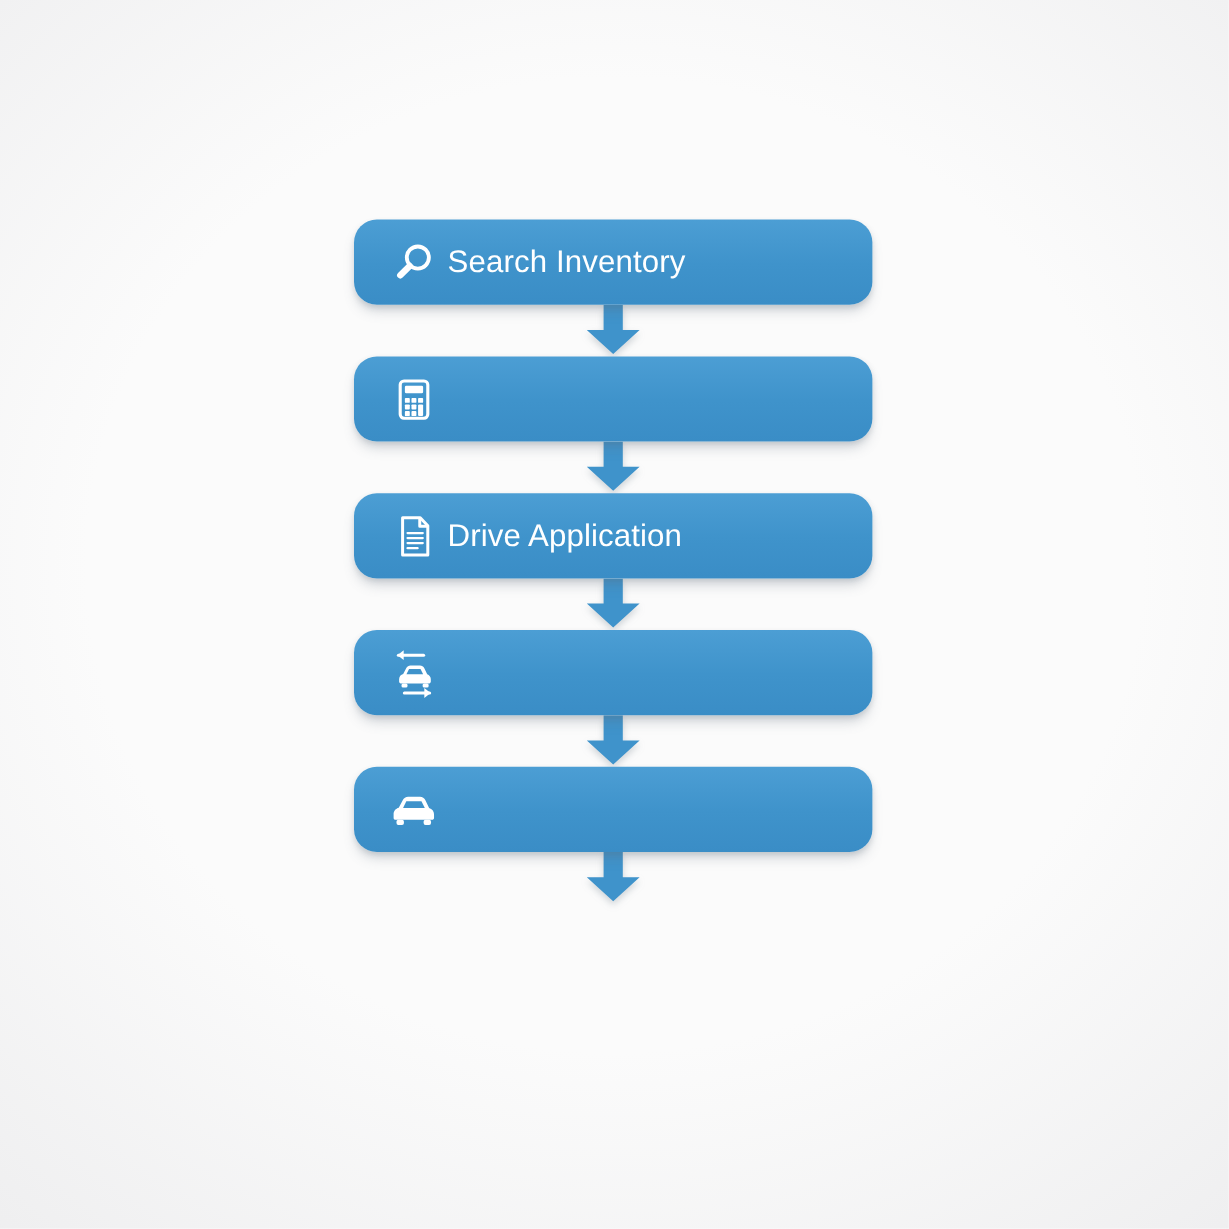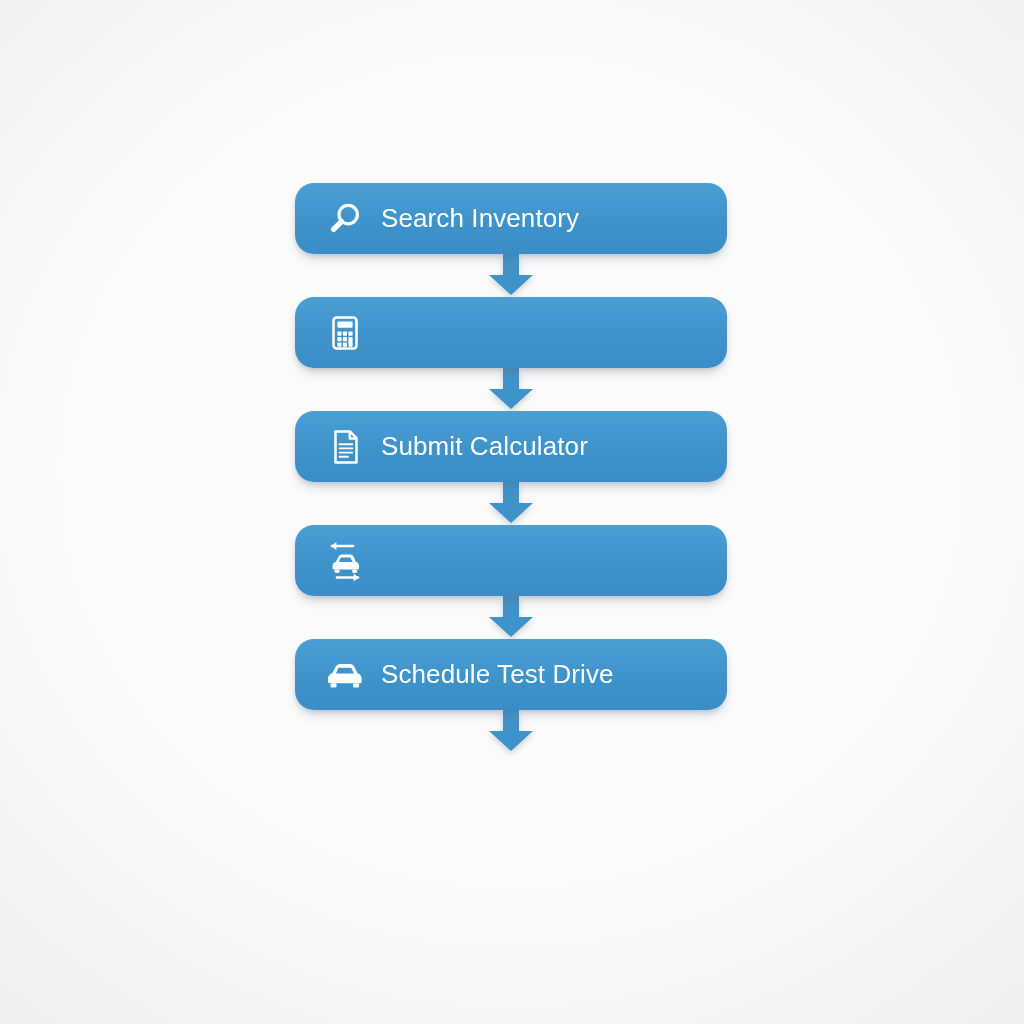--- a/index.html
+++ b/index.html
@@ -60,21 +60,20 @@
   }
 
   .step-icon svg { display: block; }
 
   .step-label {
     color: #ffffff;
     font-size: 26px;
     font-weight: 400;
     letter-spacing: 0.1px;
     white-space: nowrap;
-    margin-left: 8px;
   }
 
   
   .connector {
     position: relative;
     height: 43px;
     width: 432px;
     display: flex;
     justify-content: center;
     z-index: 1;
@@ -135,21 +134,21 @@
     <span class="step-icon">
       <svg width="40" height="40" viewBox="0 0 40 40" fill="none">
         <path d="M10.5 4.5 H25.2 L31.5 11.2 V35.5 H10.5 Z" stroke="#ffffff" stroke-width="2.5" stroke-linejoin="round"></path>
         <path d="M24.8 4.9 V11.6 H31.3" stroke="#ffffff" stroke-width="2.5" stroke-linejoin="round"></path>
         <path d="M14.6 17.2 H27.3" stroke="#ffffff" stroke-width="1.9" stroke-linecap="round"></path>
         <path d="M14.6 21.4 H27.3" stroke="#ffffff" stroke-width="1.9" stroke-linecap="round"></path>
         <path d="M14.6 25.6 H27.3" stroke="#ffffff" stroke-width="1.9" stroke-linecap="round"></path>
         <path d="M14.6 29.8 H23.0" stroke="#ffffff" stroke-width="1.9" stroke-linecap="round"></path>
       </svg>
     </span>
-    <span class="step-label">Submit Calculator</span>
+    <span class="step-label">Drive Application</span>
   </div>
 
   <div class="connector">
     <svg width="56" height="43" viewBox="0 0 56 43">
       <path d="M20 0 H36 V21 H50 L28 41 L6 21 H20 Z" fill="#3f93cb"></path>
     </svg>
   </div>
 
   <div class="step">
     <span class="step-icon">
@@ -187,21 +186,20 @@
                  C13.5 7.1 15.2 6.0 17.1 6.0 H27.0
                  C28.9 6.0 30.7 7.1 31.5 8.9 L34.6 15.3
                  C37.0 16.0 38.7 18.1 38.7 20.6 V23.6
                  C38.7 24.5 38.0 25.2 37.1 25.2 H6.6
                  C5.7 25.2 5.0 24.5 5.0 23.6 Z" fill="#ffffff"></path>
         <path d="M15.6 9.7 H28.2 L31.0 15.4 H12.9 Z" fill="#3f93cb"></path>
         <rect x="7.4" y="25.2" width="6.2" height="4.3" rx="1.6" fill="#ffffff"></rect>
         <rect x="30.0" y="25.2" width="6.2" height="4.3" rx="1.6" fill="#ffffff"></rect>
       </svg>
     </span>
-    <span class="step-label">Schedule Test Drive</span>
   </div>
 
   <div class="connector">
     <svg width="56" height="43" viewBox="0 0 56 43">
       <path d="M20 0 H36 V21 H50 L28 41 L6 21 H20 Z" fill="#3f93cb"></path>
     </svg>
   </div>
 
 
 </div>

